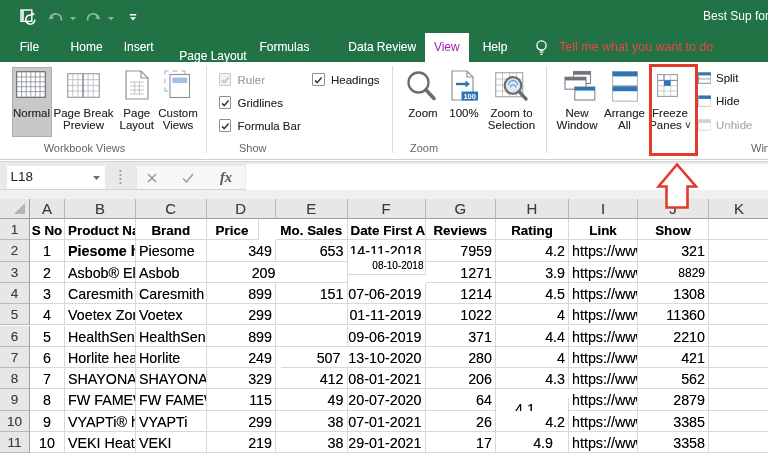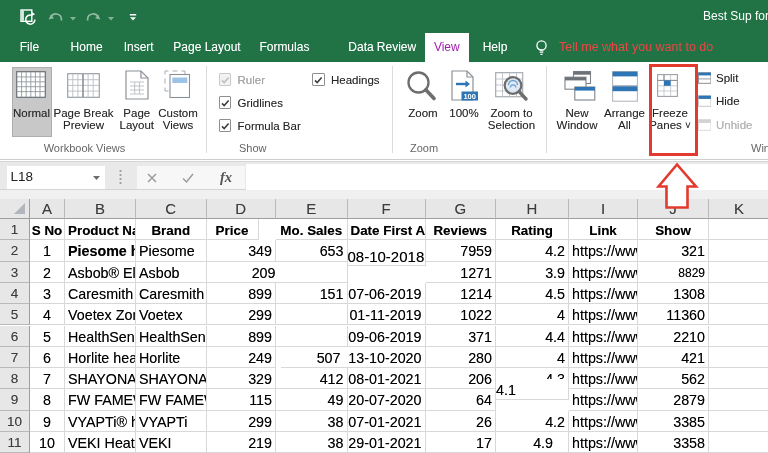--- a/index.html
+++ b/index.html
@@ -45,21 +45,21 @@
   </svg>
 <svg class="ab" style="left:128.5px;top:12.5px" width="8" height="9" viewBox="0 0 8 9">
 <rect x="0.8" y="1" width="6.4" height="1.5" fill="#fff"></rect>
 <path d="M1 4.2 l3 3.4 3 -3.4 z" fill="#fff"></path>
 </svg>
 <div class="ab" style="left:703px;top:0;height:33px;line-height:33px;color:#fff;font-size:12px;white-space:nowrap">Best Sup for Home</div>
 <div class="ab" style="left:424.5px;top:33px;width:44px;height:29px;background:#fff"></div>
 <div class="tab" style="left:-15.6px;width:90px;">File</div>
 <div class="tab" style="left:41.6px;width:90px;">Home</div>
 <div class="tab" style="left:93.7px;width:90px;">Insert</div>
-<div class="tab" style="left:162px;width:90px;">Page Layout</div>
+<div class="tab" style="left:168px;width:90px;margin-top:9px;">Page Layout</div>
 <div class="tab" style="left:239.4px;width:90px;">Formulas</div>
 <div class="tab" style="left:316px;width:90px;">Data</div>
 <div class="tab" style="left:351.5px;width:90px;">Review</div>
 <div class="tab" style="left:401.8px;width:90px;color:#a21caf;">View</div>
 <div class="tab" style="left:450.0px;width:90px;">Help</div>
 <svg class="ab" style="left:534px;top:39px" width="15" height="18" viewBox="0 0 15 18">
 <circle cx="7.5" cy="6.5" r="4.6" fill="none" stroke="#fff" stroke-width="1.3"></circle>
 <path d="M5.7 11 h3.6 M5.7 13.2 h3.6 M6.5 15.4 h2" stroke="#fff" stroke-width="1.2" fill="none"></path>
 </svg>
 <div class="ab" style="left:559px;top:33px;height:29px;line-height:29px;color:#ef4444;font-size:12.5px;white-space:nowrap">Tell me what you want to do</div>
@@ -251,21 +251,21 @@
 <div class="cell" style="left:425.5px;top:240.3px;width:70.5px;height:21.3px;line-height:23.5px;text-align:right;font-size:14.3px;padding-right:3px;">7959</div>
 <div class="cell" style="left:496.0px;top:240.3px;width:73.0px;height:21.3px;line-height:23.5px;text-align:right;font-size:14.3px;padding-right:3px;">4.2</div>
 <div class="cell" style="left:569.0px;top:240.3px;width:69.0px;height:21.3px;line-height:23.5px;text-align:left;font-size:14.3px;padding-left:3px;">https://www.amazon</div>
 <div class="cell" style="left:638.0px;top:240.3px;width:71.0px;height:21.3px;line-height:23.5px;text-align:right;font-size:14.3px;padding-right:3px;">321</div>
 <div class="cell" style="left:709.0px;top:240.3px;width:61.0px;height:21.3px"></div>
 <div class="cell" style="left:30.0px;top:261.6px;width:35.0px;height:21.3px;line-height:23.5px;text-align:center;font-size:14.3px;">2</div>
 <div class="cell" style="left:65.0px;top:261.6px;width:71.0px;height:21.3px;line-height:23.5px;text-align:left;font-size:14.3px;padding-left:3px;">Asbob® Electric</div>
 <div class="cell" style="left:136.0px;top:261.6px;width:70.5px;height:21.3px;line-height:23.5px;text-align:left;font-size:14.3px;padding-left:3px;">Asbob</div>
 <div class="cell" style="left:206.5px;top:261.6px;width:73px;height:21.3px;line-height:23.5px;text-align:right;font-size:14.3px;padding-right:3px;">209</div>
 <div class="cell" style="left:276.0px;top:261.6px;width:71.5px;height:21.3px;line-height:23.5px;text-align:right;font-size:14.3px;padding-right:3px;"></div>
-<div class="cell" style="left:347.5px;top:245px;width:78.0px;height:21.3px;line-height:23.5px;text-align:right;font-size:15px;padding-right:11px;">08-10-2018</div>
+<div class="cell" style="left:347.5px;top:254px;width:78.0px;height:21.3px;line-height:23.5px;text-align:right;font-size:10px;padding-right:1px;">08-10-2018</div>
 <div class="cell" style="left:425.5px;top:261.6px;width:70.5px;height:21.3px;line-height:23.5px;text-align:right;font-size:14.3px;padding-right:3px;">1271</div>
 <div class="cell" style="left:496.0px;top:261.6px;width:73.0px;height:21.3px;line-height:23.5px;text-align:right;font-size:14.3px;padding-right:3px;">3.9</div>
 <div class="cell" style="left:569.0px;top:261.6px;width:69.0px;height:21.3px;line-height:23.5px;text-align:left;font-size:14.3px;padding-left:3px;">https://www.amazon</div>
 <div class="cell" style="left:638.0px;top:261.6px;width:71.0px;height:21.3px;line-height:23.5px;text-align:right;font-size:12px;padding-right:3px;">8829</div>
 <div class="cell" style="left:709.0px;top:261.6px;width:61.0px;height:21.3px"></div>
 <div class="cell" style="left:30.0px;top:282.9px;width:35.0px;height:21.3px;line-height:23.5px;text-align:center;font-size:14.3px;">3</div>
 <div class="cell" style="left:65.0px;top:282.9px;width:71.0px;height:21.3px;line-height:23.5px;text-align:left;font-size:14.3px;padding-left:3px;">Caresmith Charge</div>
 <div class="cell" style="left:136.0px;top:282.9px;width:70.5px;height:21.3px;line-height:23.5px;text-align:left;font-size:14.3px;padding-left:3px;">Caresmith</div>
 <div class="cell" style="left:206.5px;top:282.9px;width:69.5px;height:21.3px;line-height:23.5px;text-align:right;font-size:14.3px;padding-right:3px;">899</div>
 <div class="cell" style="left:276.0px;top:282.9px;width:71.5px;height:21.3px;line-height:23.5px;text-align:right;font-size:14.3px;padding-right:3px;">151</div>
@@ -319,21 +319,21 @@
 <div class="cell" style="left:569.0px;top:368.1px;width:69.0px;height:21.3px;line-height:23.5px;text-align:left;font-size:14.3px;padding-left:3px;">https://www.amazon</div>
 <div class="cell" style="left:638.0px;top:368.1px;width:71.0px;height:21.3px;line-height:23.5px;text-align:right;font-size:14.3px;padding-right:3px;">562</div>
 <div class="cell" style="left:709.0px;top:368.1px;width:61.0px;height:21.3px"></div>
 <div class="cell" style="left:30.0px;top:389.4px;width:35.0px;height:21.3px;line-height:23.5px;text-align:center;font-size:14.3px;">8</div>
 <div class="cell" style="left:65.0px;top:389.4px;width:71.0px;height:21.3px;line-height:23.5px;text-align:left;font-size:14.3px;padding-left:3px;">FW FAMEWARE h</div>
 <div class="cell" style="left:136.0px;top:389.4px;width:70.5px;height:21.3px;line-height:23.5px;text-align:left;font-size:14.3px;padding-left:3px;">FW FAMEWARE</div>
 <div class="cell" style="left:206.5px;top:389.4px;width:69.5px;height:21.3px;line-height:23.5px;text-align:right;font-size:14.3px;padding-right:3px;">115</div>
 <div class="cell" style="left:276.0px;top:389.4px;width:71.5px;height:21.3px;line-height:23.5px;text-align:right;font-size:14.3px;padding-right:3px;">49</div>
 <div class="cell" style="left:347.5px;top:389.4px;width:78.0px;height:21.3px;line-height:23.5px;text-align:right;font-size:14.3px;padding-right:3px;">20-07-2020</div>
 <div class="cell" style="left:425.5px;top:389.4px;width:70.5px;height:21.3px;line-height:23.5px;text-align:right;font-size:14.3px;padding-right:3px;">64</div>
-<div class="cell" style="left:496.0px;top:379px;width:73.0px;height:21.3px;line-height:23.5px;text-align:left;font-size:14.3px;padding-right:14px;">4.1</div>
+<div class="cell" style="left:496.0px;top:398px;width:73.0px;height:21.3px;line-height:23.5px;text-align:center;font-size:14.3px;padding-right:14px;">4.1</div>
 <div class="cell" style="left:569.0px;top:389.4px;width:69.0px;height:21.3px;line-height:23.5px;text-align:left;font-size:14.3px;padding-left:3px;">https://www.amazon</div>
 <div class="cell" style="left:638.0px;top:389.4px;width:71.0px;height:21.3px;line-height:23.5px;text-align:right;font-size:14.3px;padding-right:3px;">2879</div>
 <div class="cell" style="left:709.0px;top:389.4px;width:61.0px;height:21.3px"></div>
 <div class="cell" style="left:30.0px;top:410.7px;width:35.0px;height:21.3px;line-height:23.5px;text-align:center;font-size:14.3px;">9</div>
 <div class="cell" style="left:65.0px;top:410.7px;width:71.0px;height:21.3px;line-height:23.5px;text-align:left;font-size:14.3px;padding-left:3px;">VYAPTi® heating</div>
 <div class="cell" style="left:136.0px;top:410.7px;width:70.5px;height:21.3px;line-height:23.5px;text-align:left;font-size:14.3px;padding-left:3px;">VYAPTi</div>
 <div class="cell" style="left:206.5px;top:410.7px;width:69.5px;height:21.3px;line-height:23.5px;text-align:right;font-size:14.3px;padding-right:3px;">299</div>
 <div class="cell" style="left:276.0px;top:410.7px;width:71.5px;height:21.3px;line-height:23.5px;text-align:right;font-size:14.3px;padding-right:3px;">38</div>
 <div class="cell" style="left:347.5px;top:410.7px;width:78.0px;height:21.3px;line-height:23.5px;text-align:right;font-size:14.3px;padding-right:3px;">07-01-2021</div>
 <div class="cell" style="left:425.5px;top:410.7px;width:70.5px;height:21.3px;line-height:23.5px;text-align:right;font-size:14.3px;padding-right:3px;">26</div>

